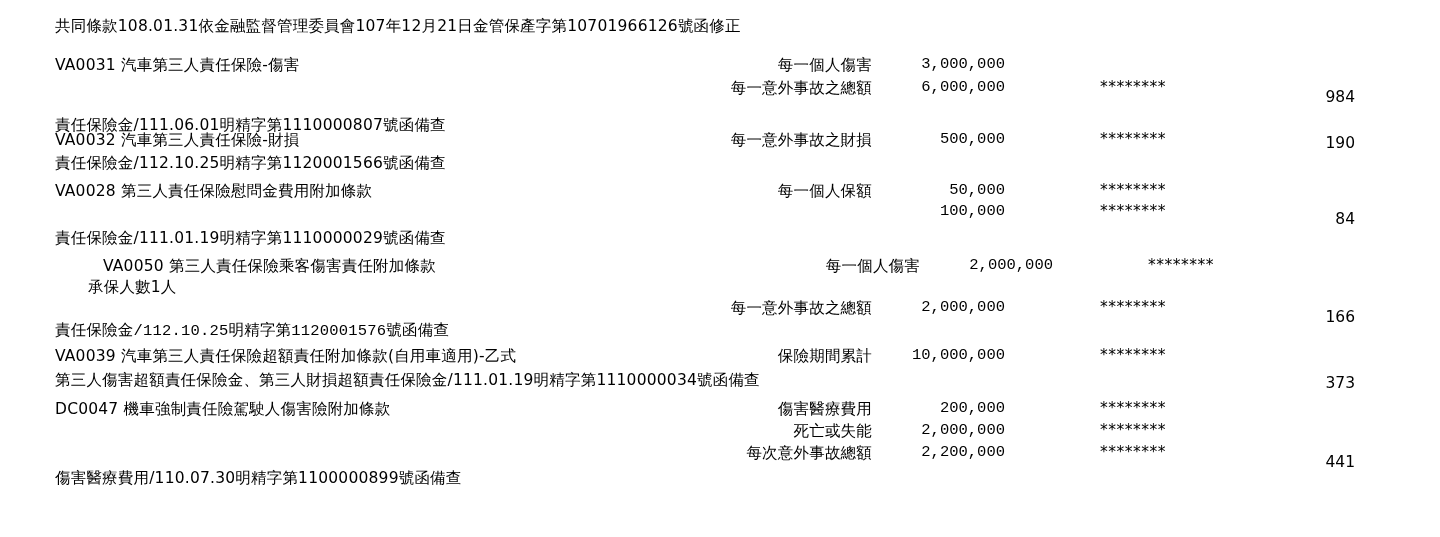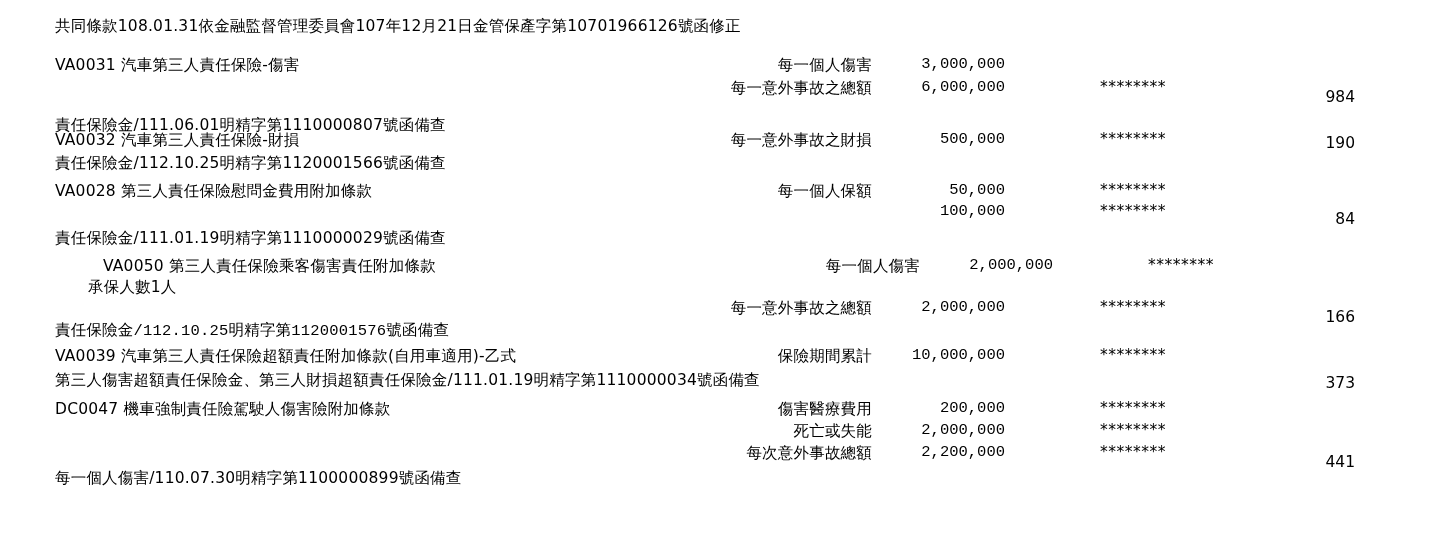--- a/index.html
+++ b/index.html
@@ -175,17 +175,17 @@
           <div class="c-amount">2,000,000</div>
           <div class="c-stars">********</div>
         </div>
         <div class="row" style="top: 443px;">
           <div class="c-item">每次意外事故總額</div>
           <div class="c-amount">2,200,000</div>
           <div class="c-stars">********</div>
           <div class="c-prem" style="top: 10px;">441</div>
         </div>
         <div class="row" style="top: 468px;">
-          <div class="c-name">每一個人傷害/110.07.30明精字第1100000899號函備查</div>
+          <div class="c-name">傷害醫療費用/110.07.30明精字第1100000899號函備查</div>
         </div>
       </div>
   </div>
 </div>
 
 </body></html>

